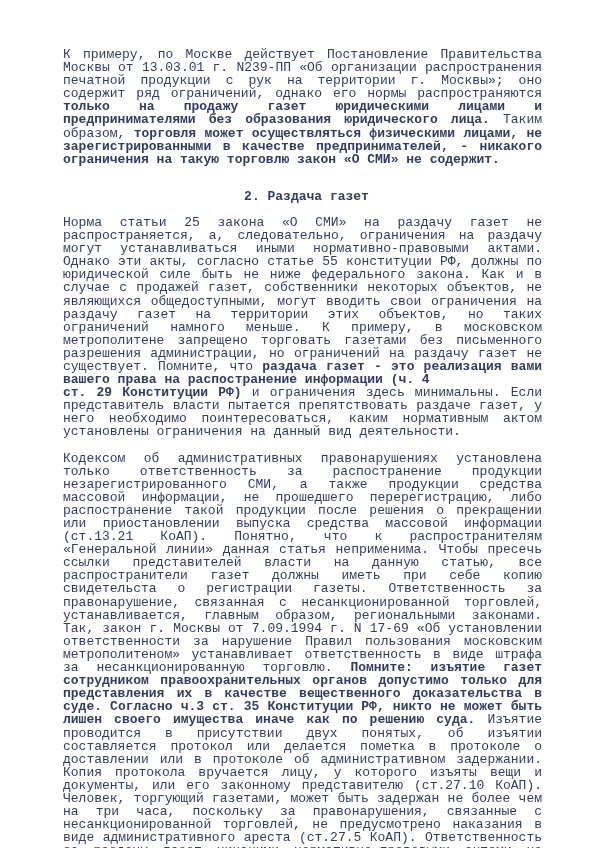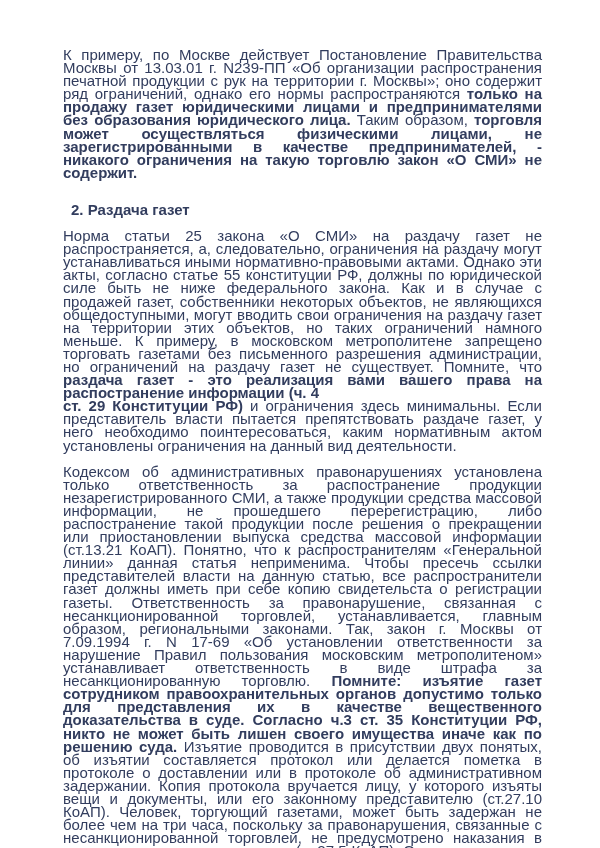--- a/index.html
+++ b/index.html
@@ -8,37 +8,37 @@
     background: #ffffff;
   }
   .page {
     position: relative;
     width: 600px;
     height: 848px;
     background: #ffffff;
     box-sizing: border-box;
     padding: 48px 58px 0 63px;
     overflow: hidden;
-    font-family: Liberation Sans, sans-serif;
-    font-size: 15px;
+    font-family: Liberation Mono, monospace;
+    font-size: 13px;
     line-height: 13.1px;
     color: #323d5e;
   }
   .doc-body {
     width: 100%;
   }
   .para {
     margin: 0 0 13px 0;
     text-align: justify;
     text-justify: inter-word;
   }
   .heading {
     margin: 24px 0 13px 8px;
     font-weight: bold;
-    text-align: left;
+    text-align: center;
   }
   .doc-body > :first-child {
     margin-top: 0;
   }
   b {
     font-weight: bold;
   }
 </style>
 </head>
 <body>

